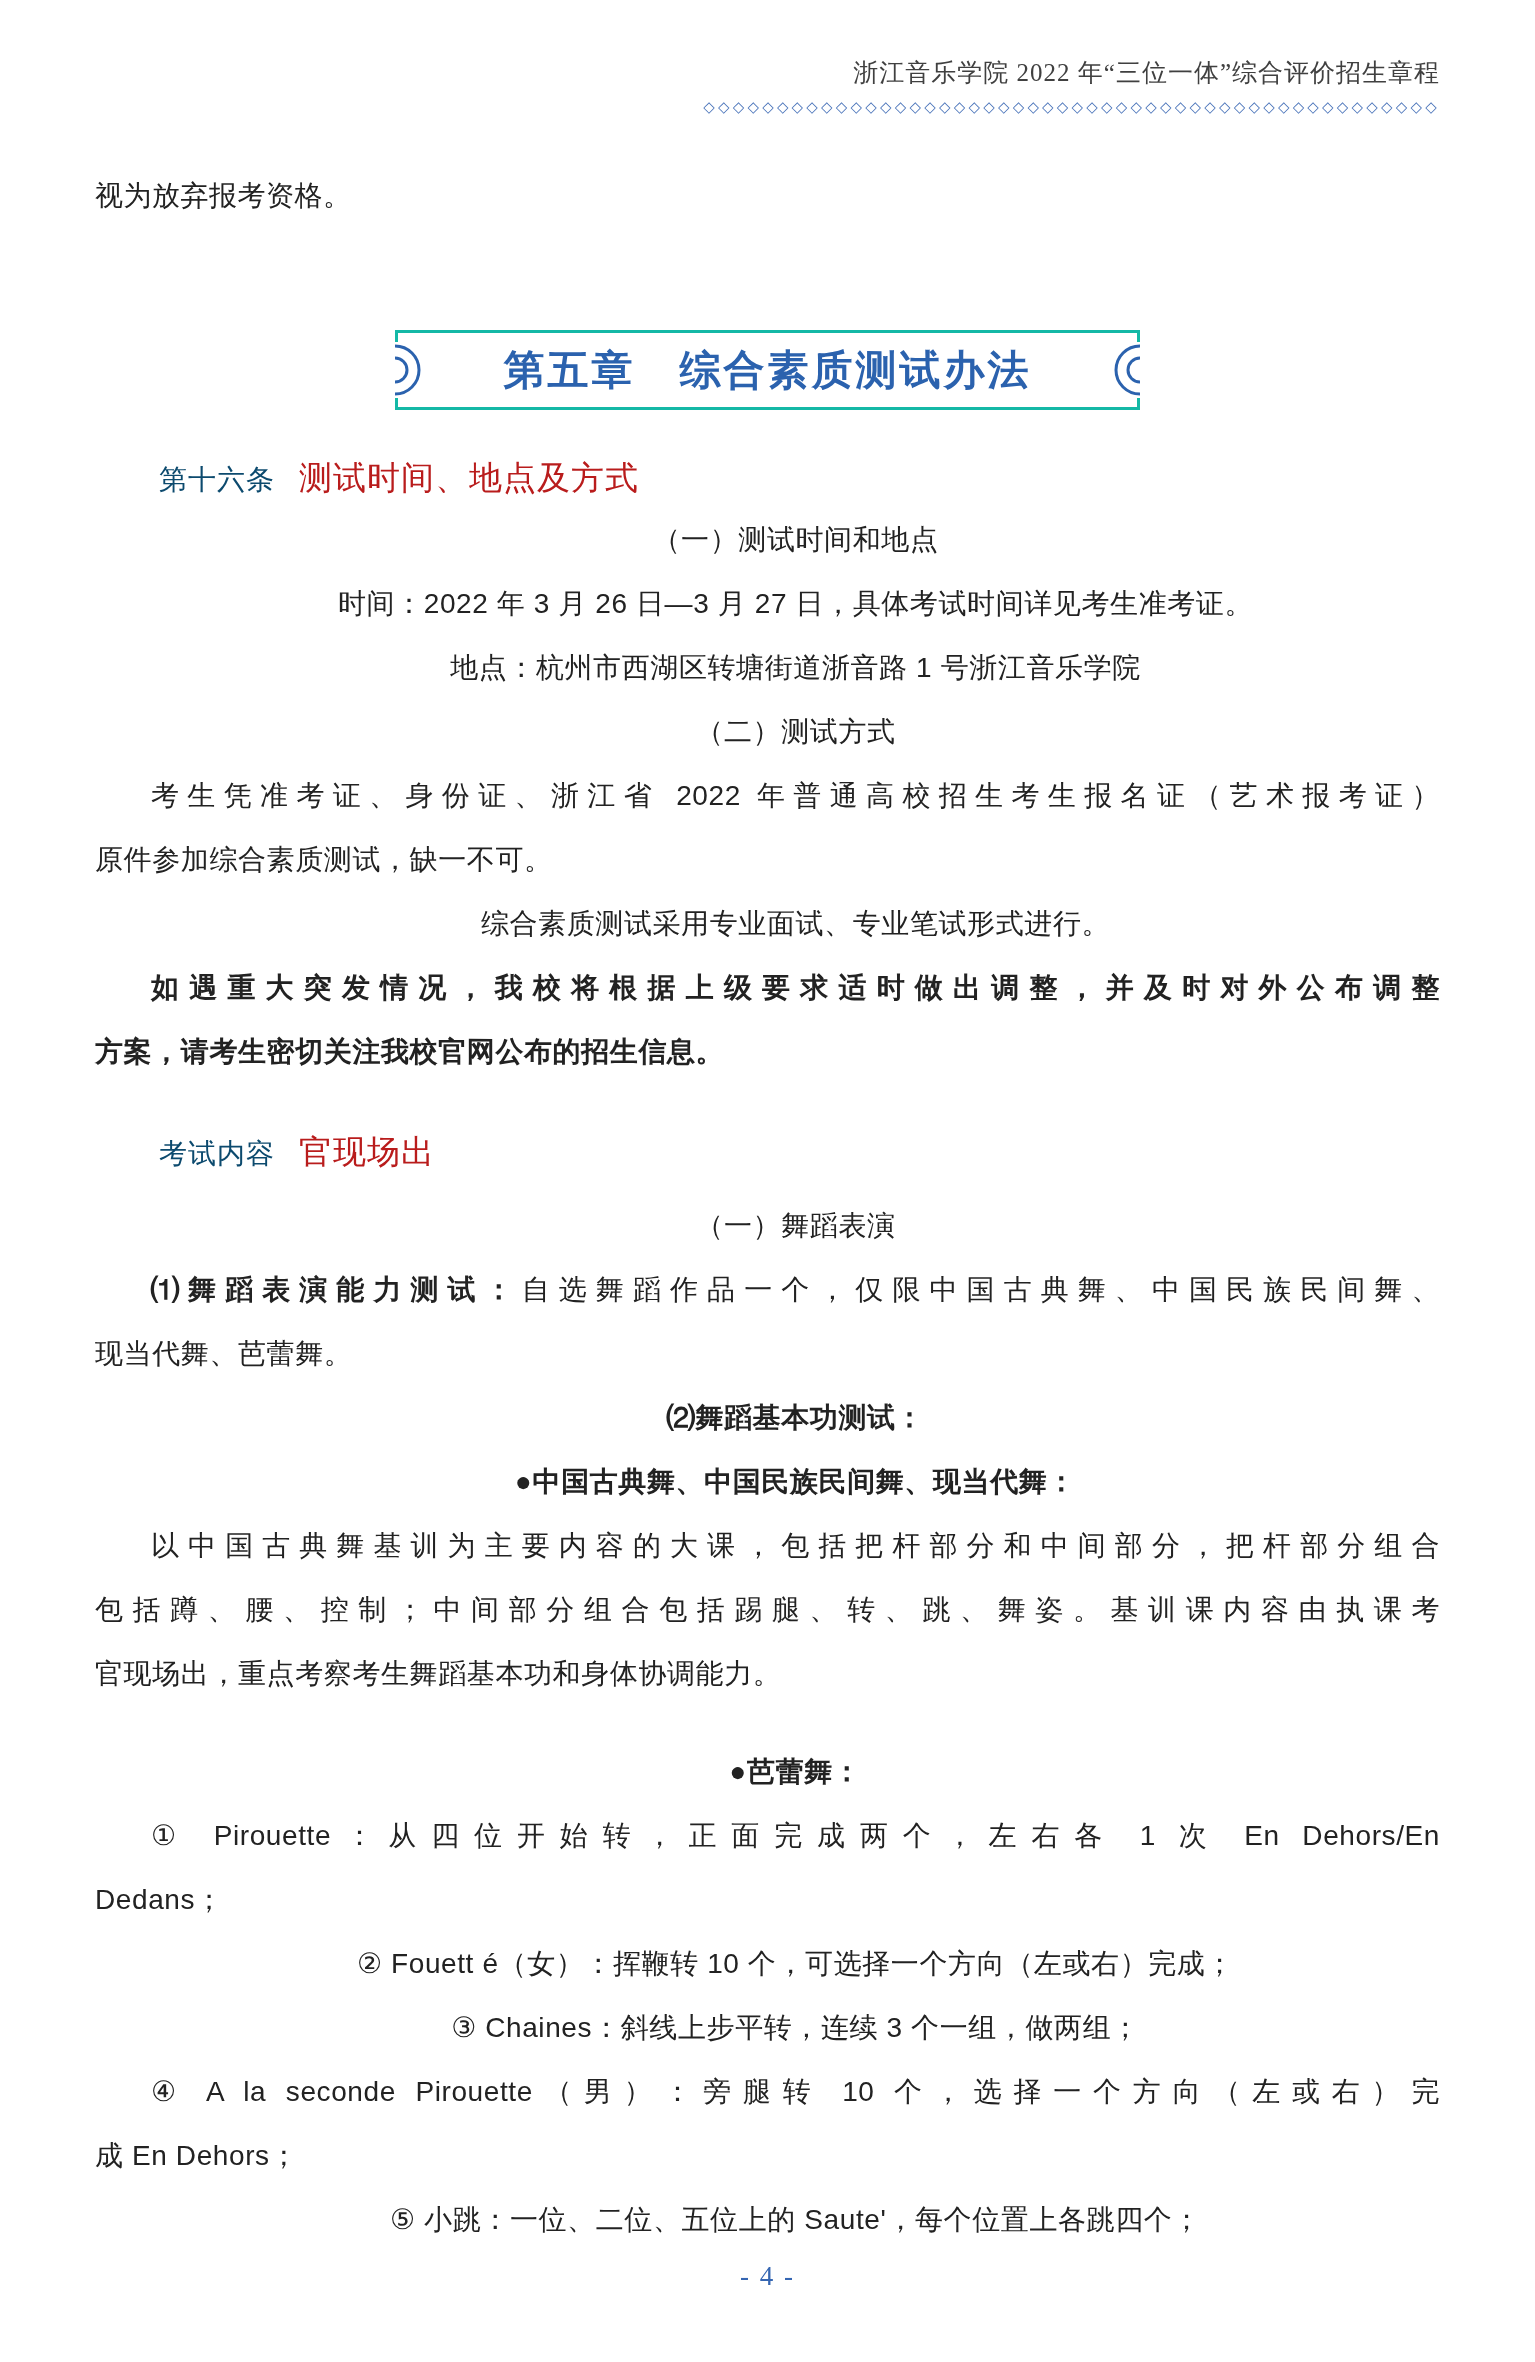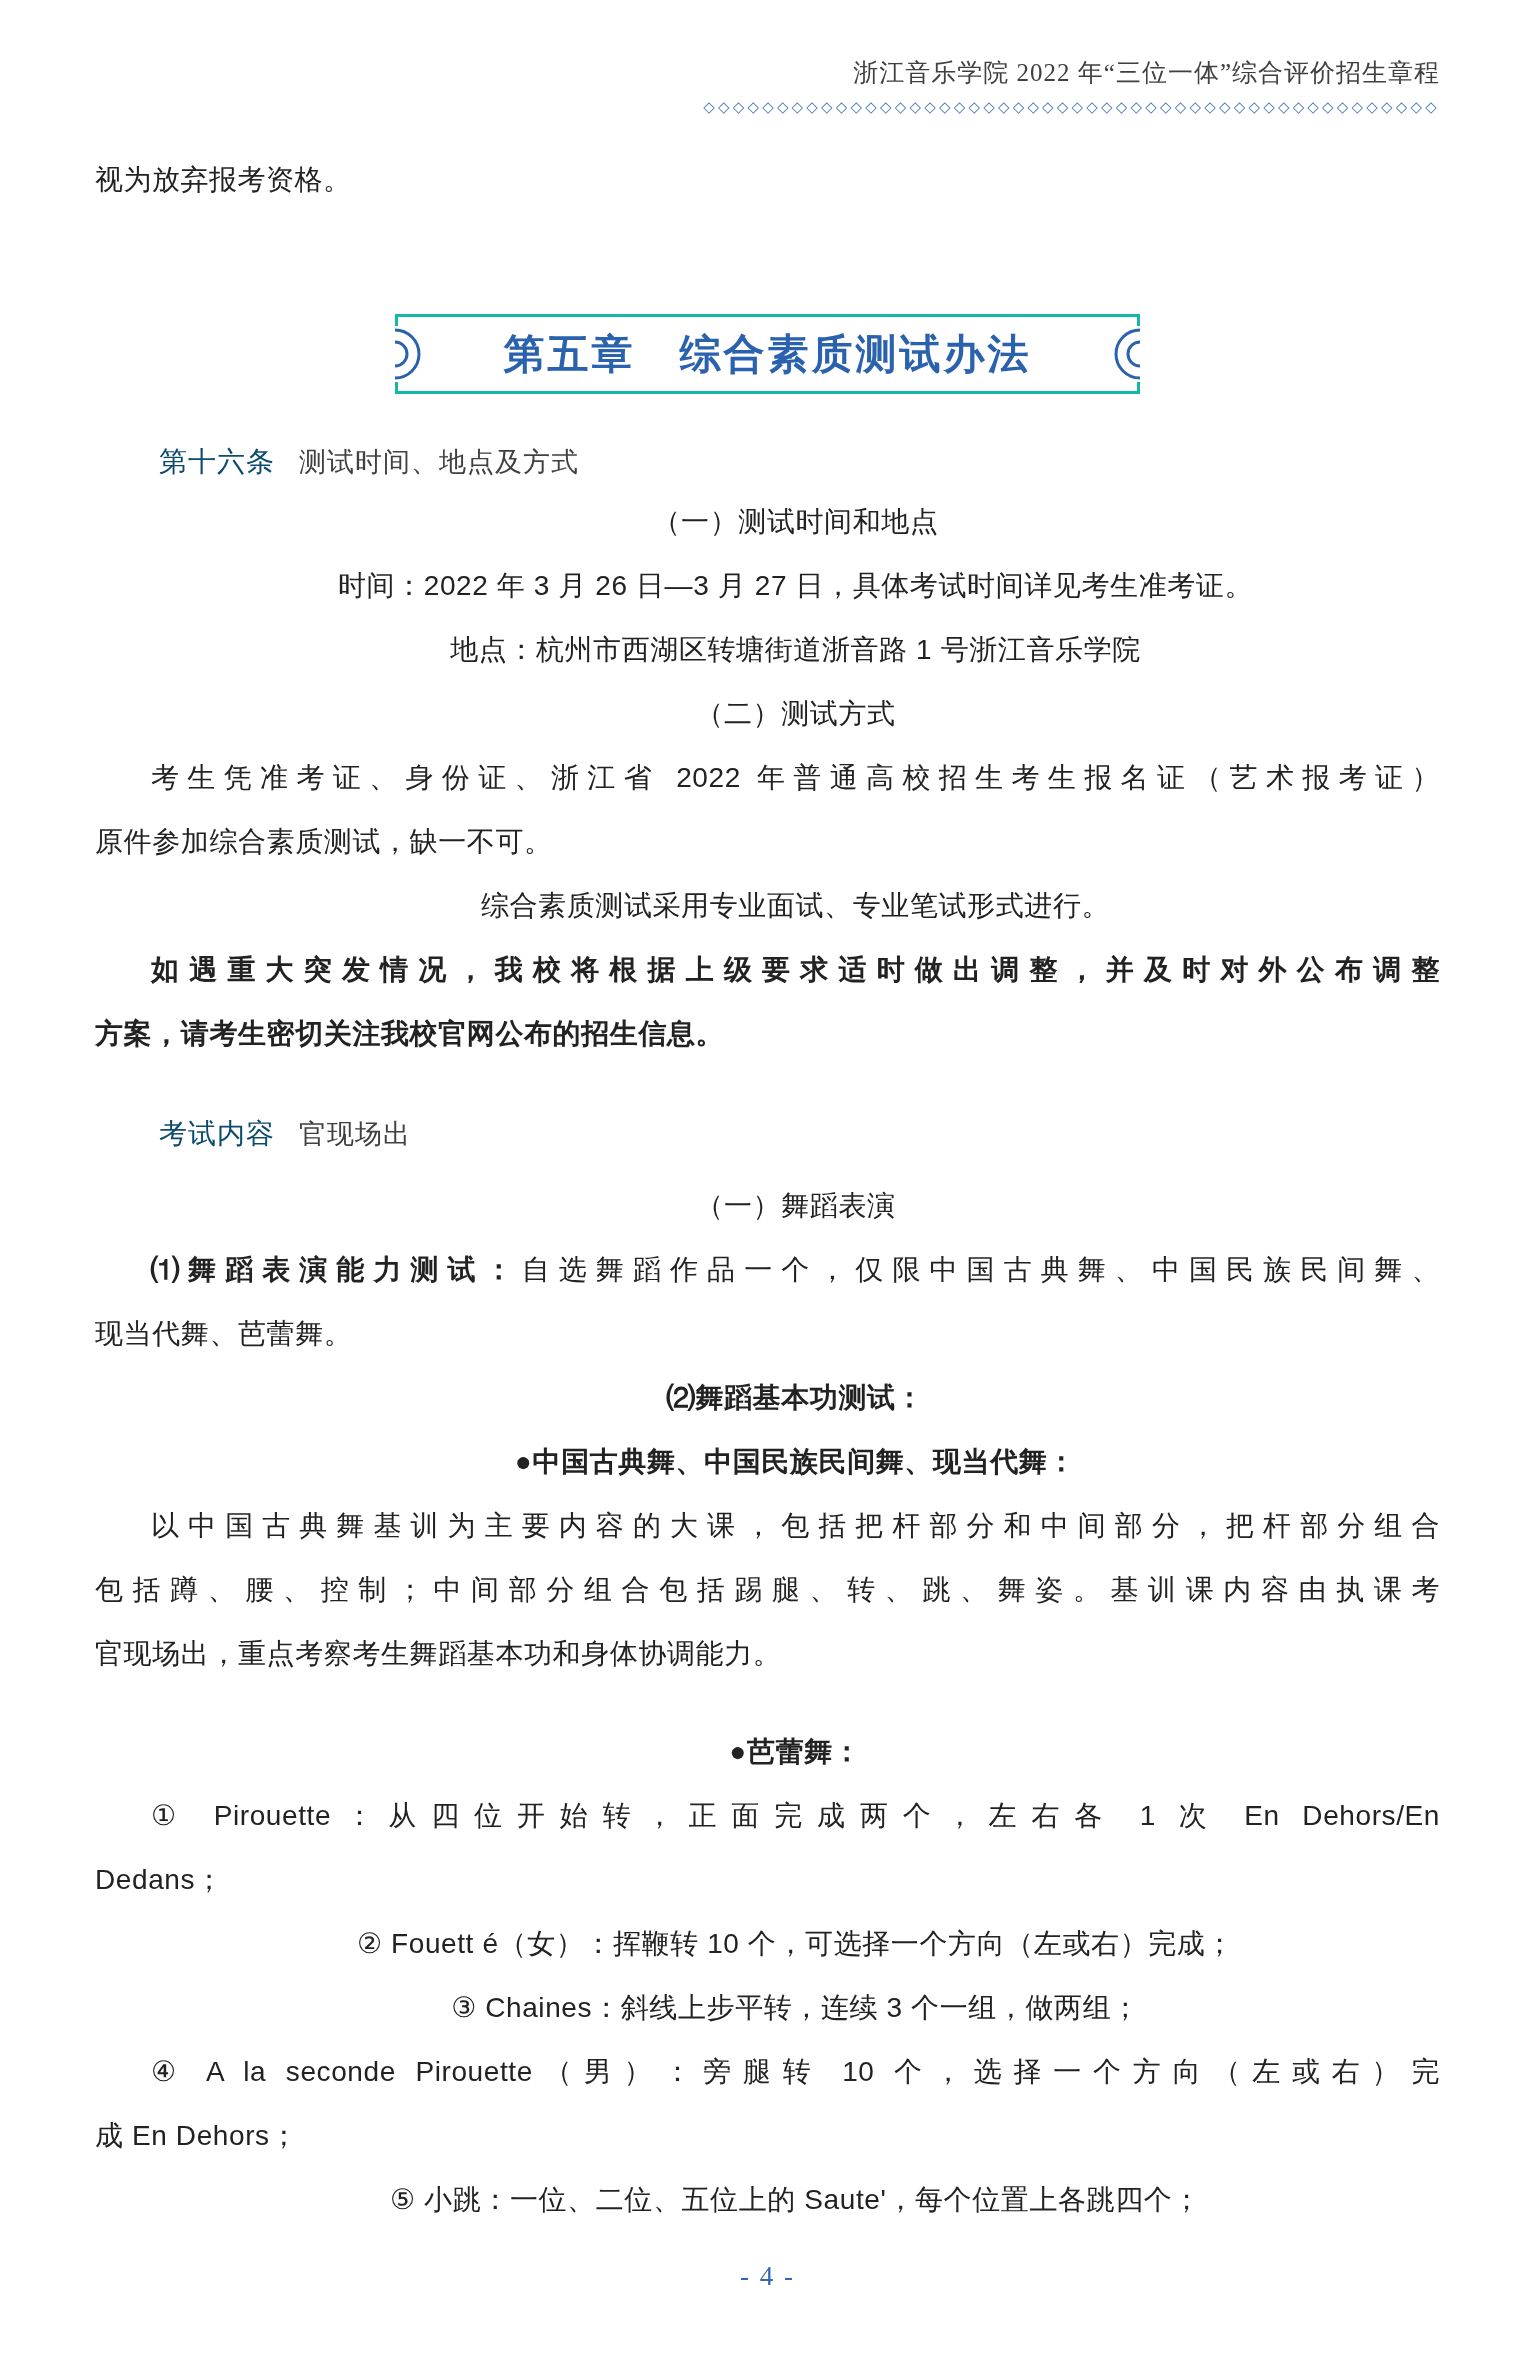--- a/index.html
+++ b/index.html
@@ -18,21 +18,21 @@
   .header-title{
     font-family:"Liberation Serif","DejaVu Serif",serif;
     font-size:25px;line-height:34px;color:#404040;letter-spacing:1px;
   }
   .header-divider{
     margin-top:6px;font-size:15px;line-height:22px;color:#4a74ba;
     letter-spacing:3.2px;white-space:nowrap;overflow:hidden;
   }
 
   
-  .intro{margin-top:40px;font-size:28px;line-height:44px;letter-spacing:0.5px;}
+  .intro{margin-top:56px;font-size:28px;line-height:44px;letter-spacing:0.5px;}
 
   
   .chapter-box{
     box-sizing:border-box;
     width:745px;height:80px;
     margin:112px auto 0;
     border:3px solid #14b8a6;
     position:relative;
     display:flex;align-items:center;justify-content:center;
   }
@@ -42,21 +42,21 @@
   }
   .arc-deco{position:absolute;top:50%;transform:translateY(-50%);}
   .arc-left{left:-17px;}
   .arc-right{right:-17px;}
 
   
   .art-line{padding-left:64px;line-height:48px;white-space:nowrap;}
   .art-16{margin-top:44px;}
   .art-17{margin-top:44px;}
   .art-num{color:#0c4a6e;font-size:28px;letter-spacing:1px;}
-  .art-title{color:#404040;font-size:27px;margin-left:24px;letter-spacing:1px;}
+  .art-title{color:#b91c1c;font-size:33px;margin-left:24px;letter-spacing:1px;}
 
   
   .lines{margin-top:0;}
   .sec2{margin-top:12px;}
   .ln{
     font-size:28px;line-height:64px;letter-spacing:0.6px;
     white-space:nowrap;
   }
   .ind1{padding-left:56px;text-align:center;}
   .full{white-space:normal;text-align:justify;text-align-last:justify;padding-right:0;}

